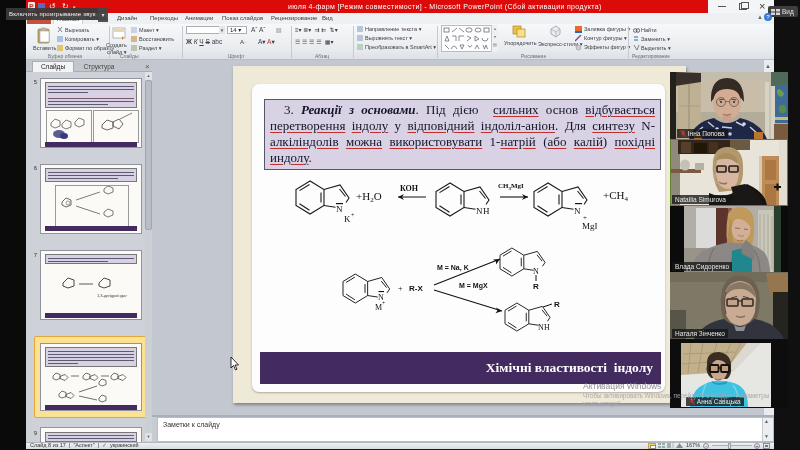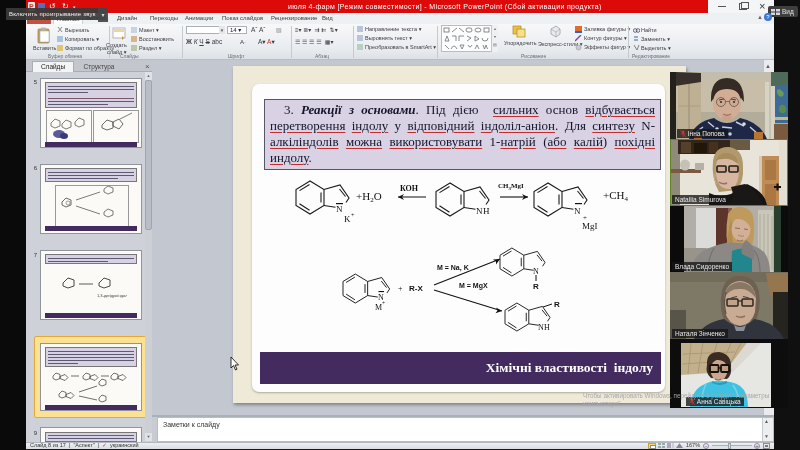--- a/index.html
+++ b/index.html
@@ -613,14 +613,15 @@
             <rect x="2" y="0.5" width="2.4" height="3.6" rx="1.2" fill="#c93535"></rect>
             <path d="M1,3.2 a2.3,2.3 0 0 0 4.5,0 M3.2,5.6 L3.2,7" stroke="#c93535" stroke-width="0.7" fill="none"></path>
             <line x1="0.5" y1="0.5" x2="5.8" y2="6.8" stroke="#c93535" stroke-width="0.9"></line>
           </svg> Анна Савіцька</div>
 </div>
 </div>
 
 <div class="abs" style="left:6px;top:8px;width:100px;height:12px;background:rgba(58,58,58,.93);color:#f0f0f0;font-size:6px;line-height:12px;padding-left:3px;box-sizing:border-box;letter-spacing:0.2px;">Включить проигрывание звук</div>
 <div class="abs" style="left:98px;top:8px;width:10px;height:14px;background:rgba(70,70,70,.93);color:#ddd;font-size:6px;line-height:14px;text-align:center;">▾</div>
 
+<div class="abs" style="left:583px;top:381px;width:200px;color:rgba(138,138,146,.95);font-size:8.5px;line-height:10px;z-index:60;">Активация Windows</div>
 <div class="abs" style="left:583px;top:392px;width:230px;color:rgba(165,165,172,.95);font-size:6.3px;line-height:7.5px;z-index:60;">Чтобы активировать Windows, перейдите в раздел "Параметры<br>компьютера".</div>
 
 </div>
 </body></html>

